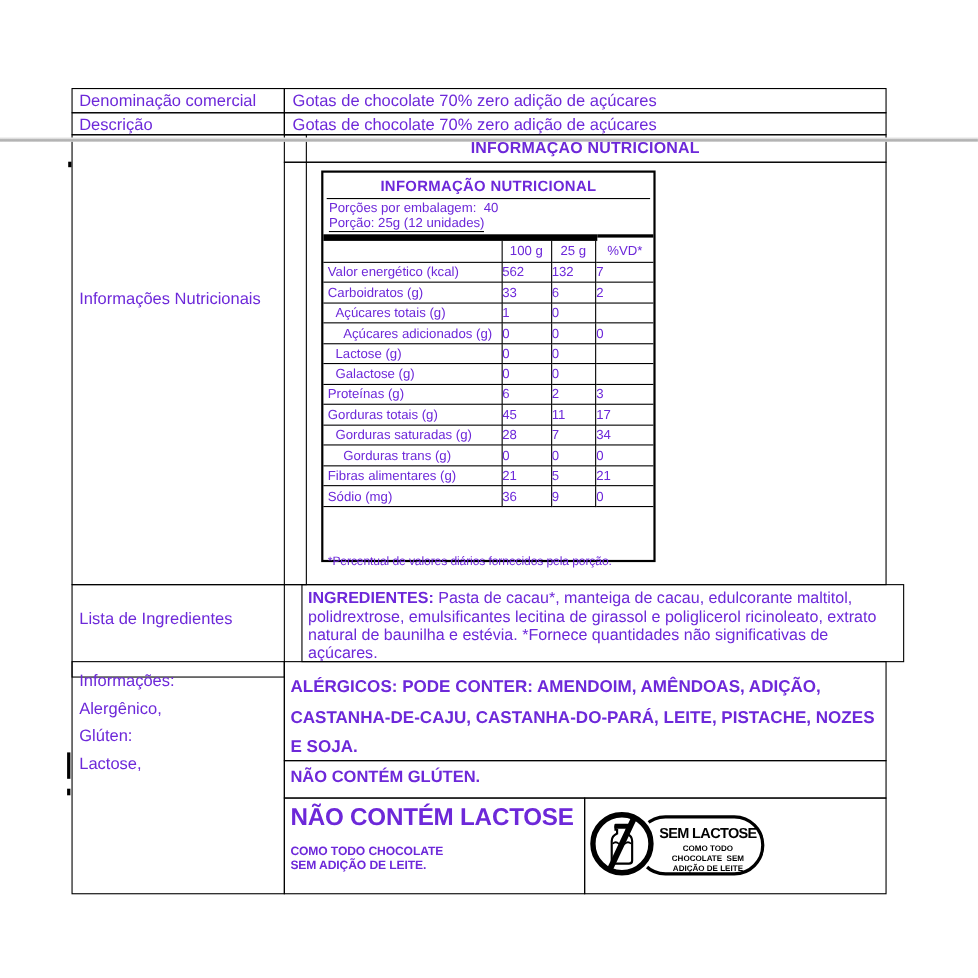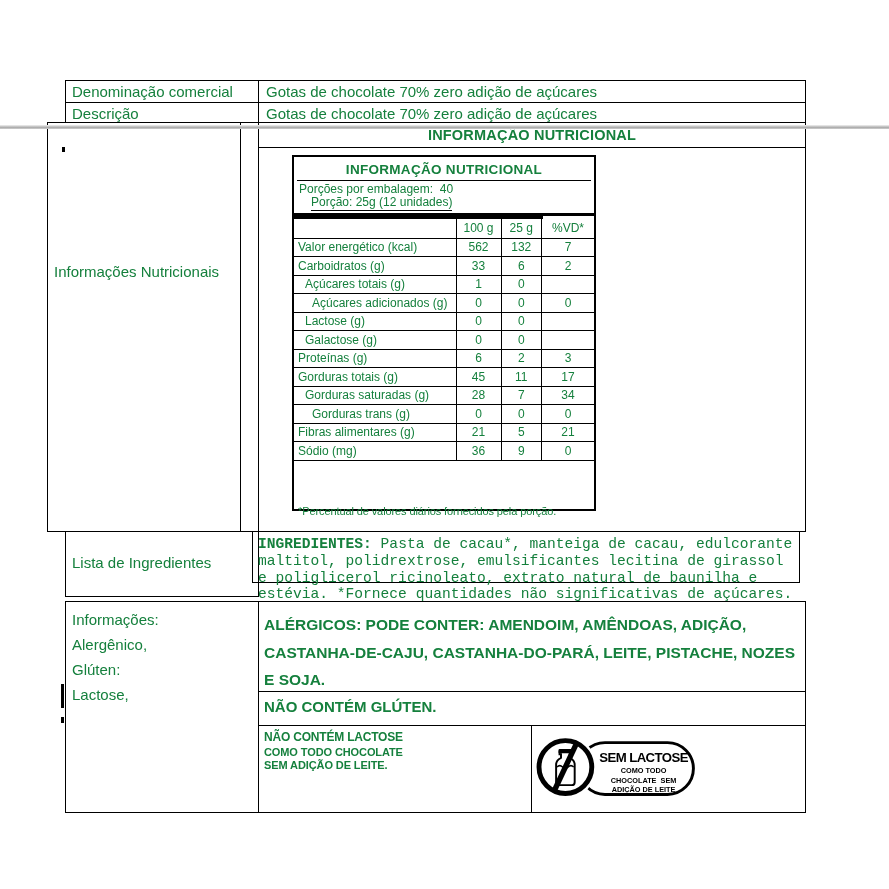--- a/index.html
+++ b/index.html
@@ -1,58 +1,58 @@
 <!DOCTYPE html>
 <html><head>
 <meta charset="utf-8">
 <style>
   html,body{margin:0;padding:0;background:#fff;}
   .page{
     position:relative; width:889px; height:889px; background:#ffffff;
-    font-family:"Liberation Sans","DejaVu Sans",sans-serif; color:#15803d;
+    font-family:"Liberation Sans","DejaVu Sans",sans-serif; color:#6d28d9;
     overflow:hidden;
   }
   
   .scanline{position:absolute;left:0;top:125px;width:889px;height:4px;
     background:linear-gradient(to bottom,#e3e3e3 20%,#a8a8a8 55%,#cfcfcf);z-index:6;}
   .artifact{position:absolute;background:#000;z-index:7;}
 
   .cell{position:absolute;border:1px solid #000;box-sizing:border-box;background:#fff0;font-size:15px;z-index:2;}
   .lab{padding:2px 6px;line-height:18px;}
   .val{padding:2px 7px;line-height:18px;}
 
   .l3{padding:140px 6px 0;}
   .l4{padding:22px 6px 0;}
   .l5{padding:5px 6px 0;line-height:25px;}
 
   .r3h{text-align:center;font-weight:bold;font-size:14.5px;padding-top:4px;letter-spacing:0.2px;}
   .r4{padding:4px 5px 0;font-size:14.6px;line-height:16.8px;}
   .r5a{padding:9px 5px 0;font-weight:bold;font-size:15.5px;line-height:27.5px;}
   .r5b{padding:6px 5px 0;font-weight:bold;font-size:15px;}
   .r5ct{padding:4px 5px 0;}
-  .lact-title{font-weight:bold;font-size:12px;letter-spacing:-0.2px;margin-bottom:2px;}
+  .lact-title{font-weight:bold;font-size:22px;letter-spacing:-0.2px;margin-bottom:12px;}
   .lact-sub{font-weight:bold;font-size:11px;line-height:12.5px;letter-spacing:-0.1px;}
 
   
   .nbox{position:absolute;left:292px;top:155px;width:304px;height:356px;border:2px solid #000;box-sizing:border-box;background:#fff;z-index:3;}
   .ntitle{font-size:13.5px;font-weight:bold;text-align:center;padding:5px 0 3px;margin:0 3px;border-bottom:1.5px solid #000;letter-spacing:0.3px;}
   .nmeta{font-size:12px;line-height:13px;padding:2px 0 0 5px;white-space:pre-wrap;}
-  .nmeta2{font-size:12px;line-height:13px;padding:0 0 1px 5px;margin-left:12px;}
+  .nmeta2{font-size:12px;line-height:13px;padding:0 0 1px 5px;}
   .nmeta2 span{display:inline-block;border-bottom:1px solid #000;padding-bottom:1px;}
   .bar{position:relative;height:6px;margin-top:1px;}
   .bar .b1{position:absolute;left:0;top:0;width:249px;height:6px;background:#000;}
   .bar .b2{position:absolute;left:249px;top:0;width:51px;height:2.5px;background:#000;}
   table.ntable{width:100%;border-collapse:collapse;table-layout:fixed;font-size:12px;}
   .ntable td{border:1px solid #000;height:17.5px;padding:0;overflow:hidden;white-space:nowrap;}
   .ntable td:first-child{border-left:none;}
   .ntable td:last-child{border-right:none;}
   .ntable tr:first-child td{border-top:none;}
   .ntable td.hcell{font-weight:normal;text-align:center;height:18.5px;}
   .ntable td.nname{text-align:left;}
-  .ntable td.nval{text-align:center;}
+  .ntable td.nval{text-align:left;}
   .ind0{padding-left:4px !important;}
   .ind1{padding-left:11px !important;margin-top:22px;}
   .ind2{padding-left:18px !important;}
   .nfoot{font-size:11px;padding:4px 4px 0;letter-spacing:-0.1px;margin-top:40px;}
 
   .badge-cell{padding:0;}
   .badge-svg{position:absolute;left:0;top:0;width:100%;height:100%;}
 </style>
 </head>
 <body>
@@ -63,21 +63,21 @@
   <div class="artifact" style="left:62px;top:147px;width:3px;height:5px;"></div>
   <div class="artifact" style="left:61px;top:684px;width:3px;height:24px;"></div>
   <div class="artifact" style="left:61px;top:717px;width:3px;height:6px;"></div>
 
   <div class="cell lab" style="left:65px;top:80px;width:194px;height:23px;">Denominação comercial</div>
   <div class="cell val" style="left:258px;top:80px;width:548px;height:23px;">Gotas de chocolate 70% zero adição de açúcares</div>
 
   <div class="cell lab" style="left:65px;top:102px;width:194px;height:21px;">Descrição</div>
   <div class="cell val" style="left:258px;top:102px;width:548px;height:21px;">Gotas de chocolate 70% zero adição de açúcares</div>
 
-  <div class="cell l3" style="left:47px;top:122px;width:194px;height:410px;">Informações Nutricionais</div>
+  <div class="cell l3" style="left:65px;top:122px;width:214px;height:410px;">Informações Nutricionais</div>
   <div class="cell r3h" style="left:258px;top:122px;width:548px;height:26px;">INFORMAÇÃO NUTRICIONAL</div>
   <div class="cell" style="left:258px;top:147px;width:548px;height:385px;"></div>
 
   <div class="nbox">
     <div class="ntitle">INFORMAÇÃO NUTRICIONAL</div>
     <div class="nmeta">Porções por embalagem:  40</div>
     <div class="nmeta2"><span>Porção: 25g (12 unidades)</span></div>
     <div class="bar">
         <div class="b1"></div>
         <div class="b2"></div>
@@ -166,22 +166,22 @@
             <td class="nname ind0">Sódio (mg)</td>
             <td class="nval">36</td>
             <td class="nval">9</td>
             <td class="nval">0</td>
           </tr>
         </tbody>
     </table>
     <div class="nfoot">*Percentual de valores diários fornecidos pela porção.</div>
   </div>
 
-  <div class="cell l4" style="left:65px;top:531px;width:194px;height:66px;">Lista de Ingredientes</div>
-  <div class="cell r4" style="left:252px;top:531px;width:548px;height:52px;font-family:Liberation Mono, monospace;"><b>INGREDIENTES:</b><span> Pasta de cacau*, manteiga de cacau, edulcorante maltitol, polidrextrose, emulsificantes lecitina de girassol e poliglicerol ricinoleato, extrato natural de baunilha e estévia. *Fornece quantidades não significativas de açúcares.</span></div>
+  <div class="cell l4" style="left:65px;top:531px;width:194px;height:85px;">Lista de Ingredientes</div>
+  <div class="cell r4" style="left:274px;top:531px;width:548px;height:71px;"><b>INGREDIENTES:</b><span> Pasta de cacau*, manteiga de cacau, edulcorante maltitol, polidrextrose, emulsificantes lecitina de girassol e poliglicerol ricinoleato, extrato natural de baunilha e estévia. *Fornece quantidades não significativas de açúcares.</span></div>
 
   <div class="cell l5" style="left:65px;top:601px;width:194px;height:212px;">
     <div>Informações:</div>
     <div>Alergênico,</div>
     <div>Glúten:</div>
     <div>Lactose,</div>
   </div>
   <div class="cell r5a" style="left:258px;top:601px;width:548px;height:91px;">ALÉRGICOS: PODE CONTER: AMENDOIM, AMÊNDOAS, ADIÇÃO, CASTANHA-DE-CAJU, CASTANHA-DO-PARÁ, LEITE, PISTACHE, NOZES E SOJA.</div>
   <div class="cell r5b" style="left:258px;top:691px;width:548px;height:35px;">NÃO CONTÉM GLÚTEN.</div>
   <div class="cell r5ct" style="left:258px;top:725px;width:274px;height:88px;">

